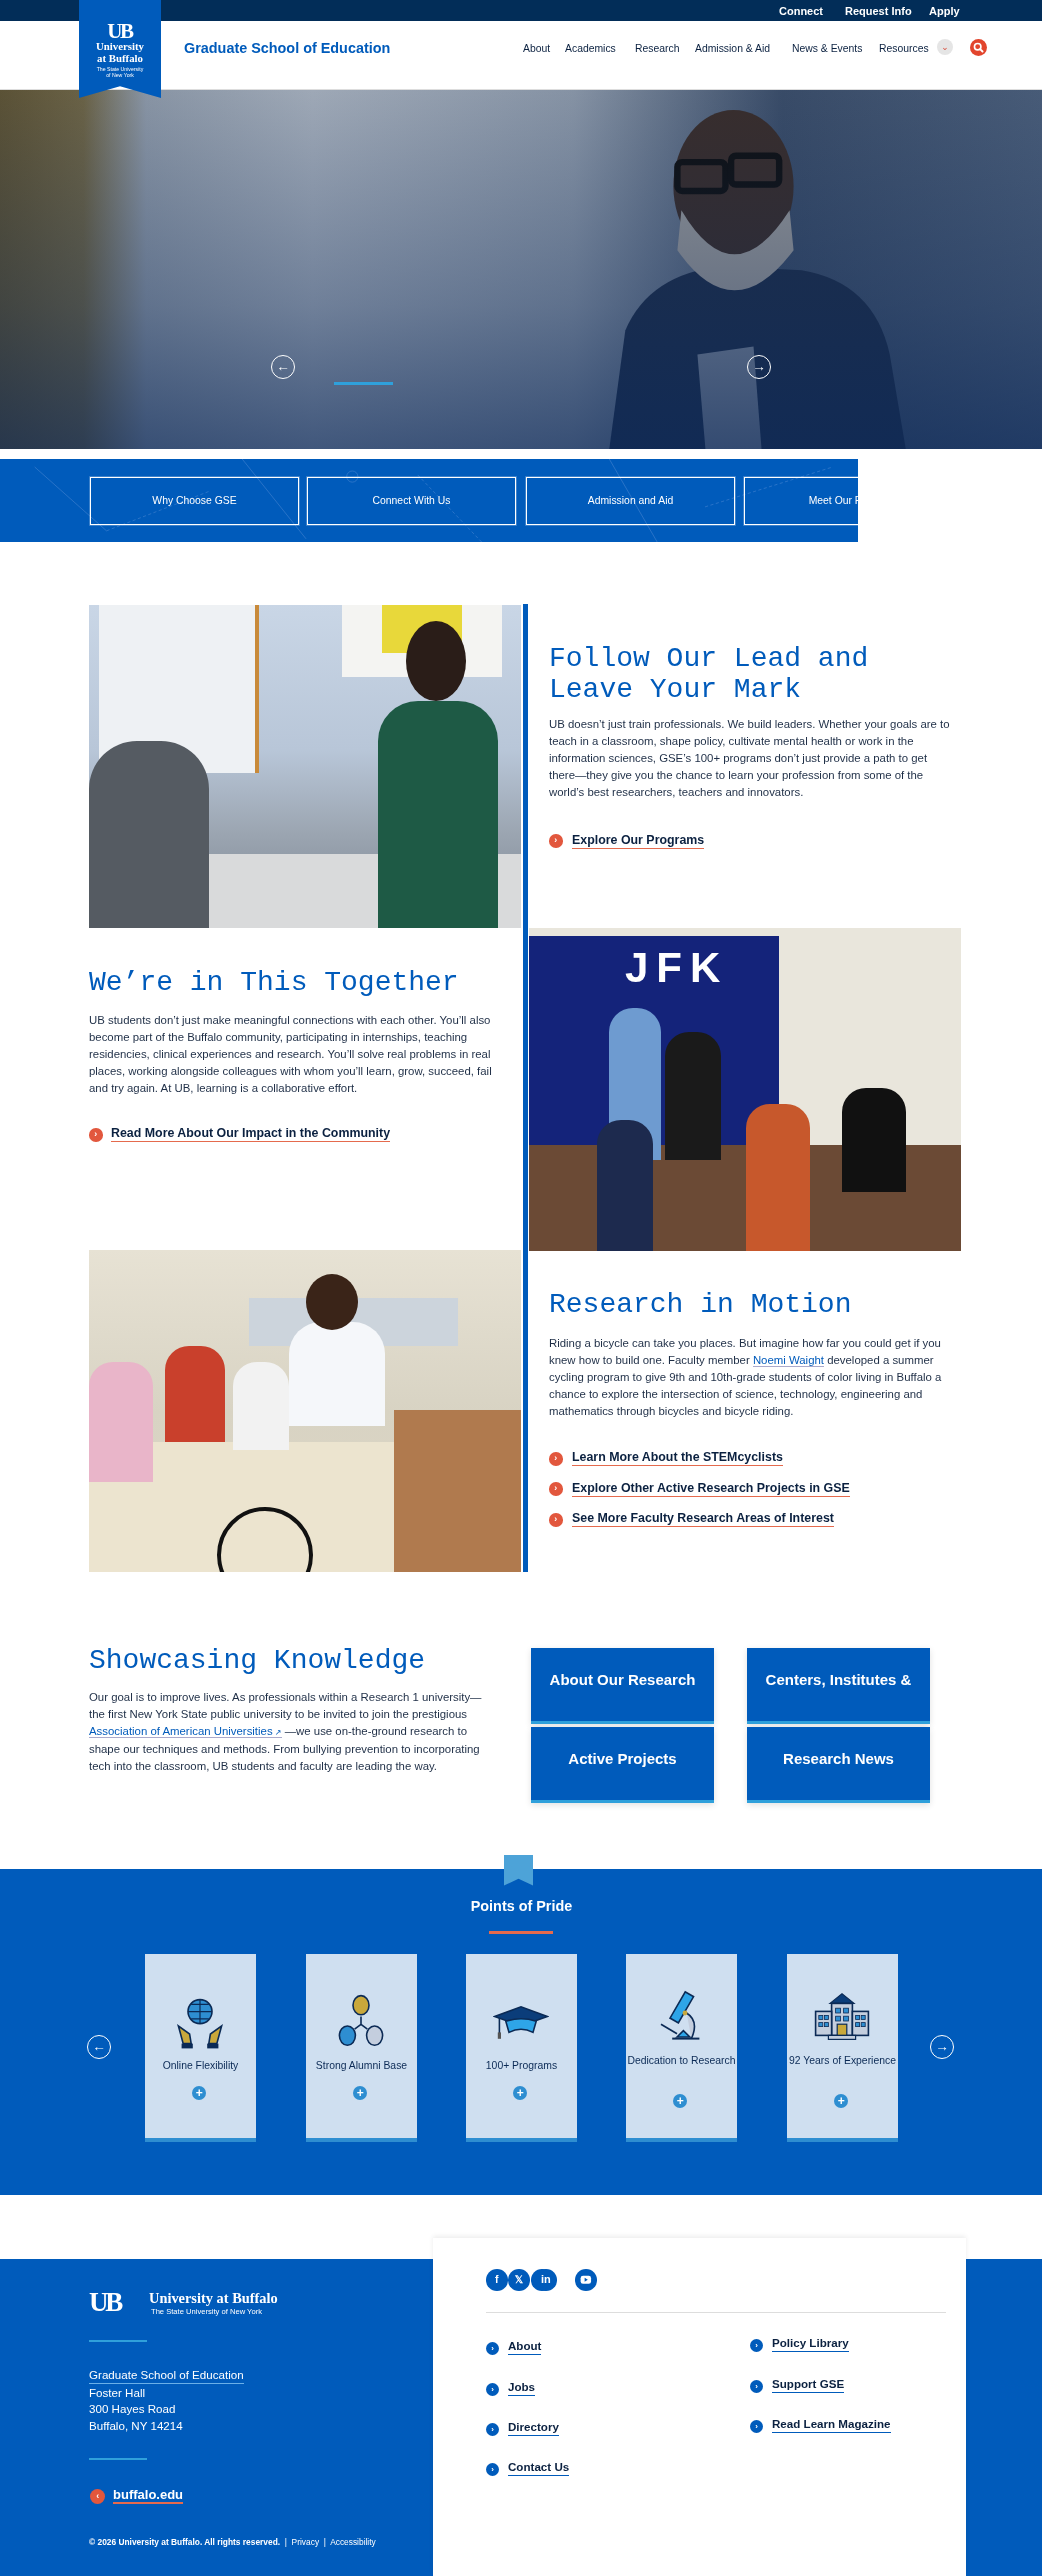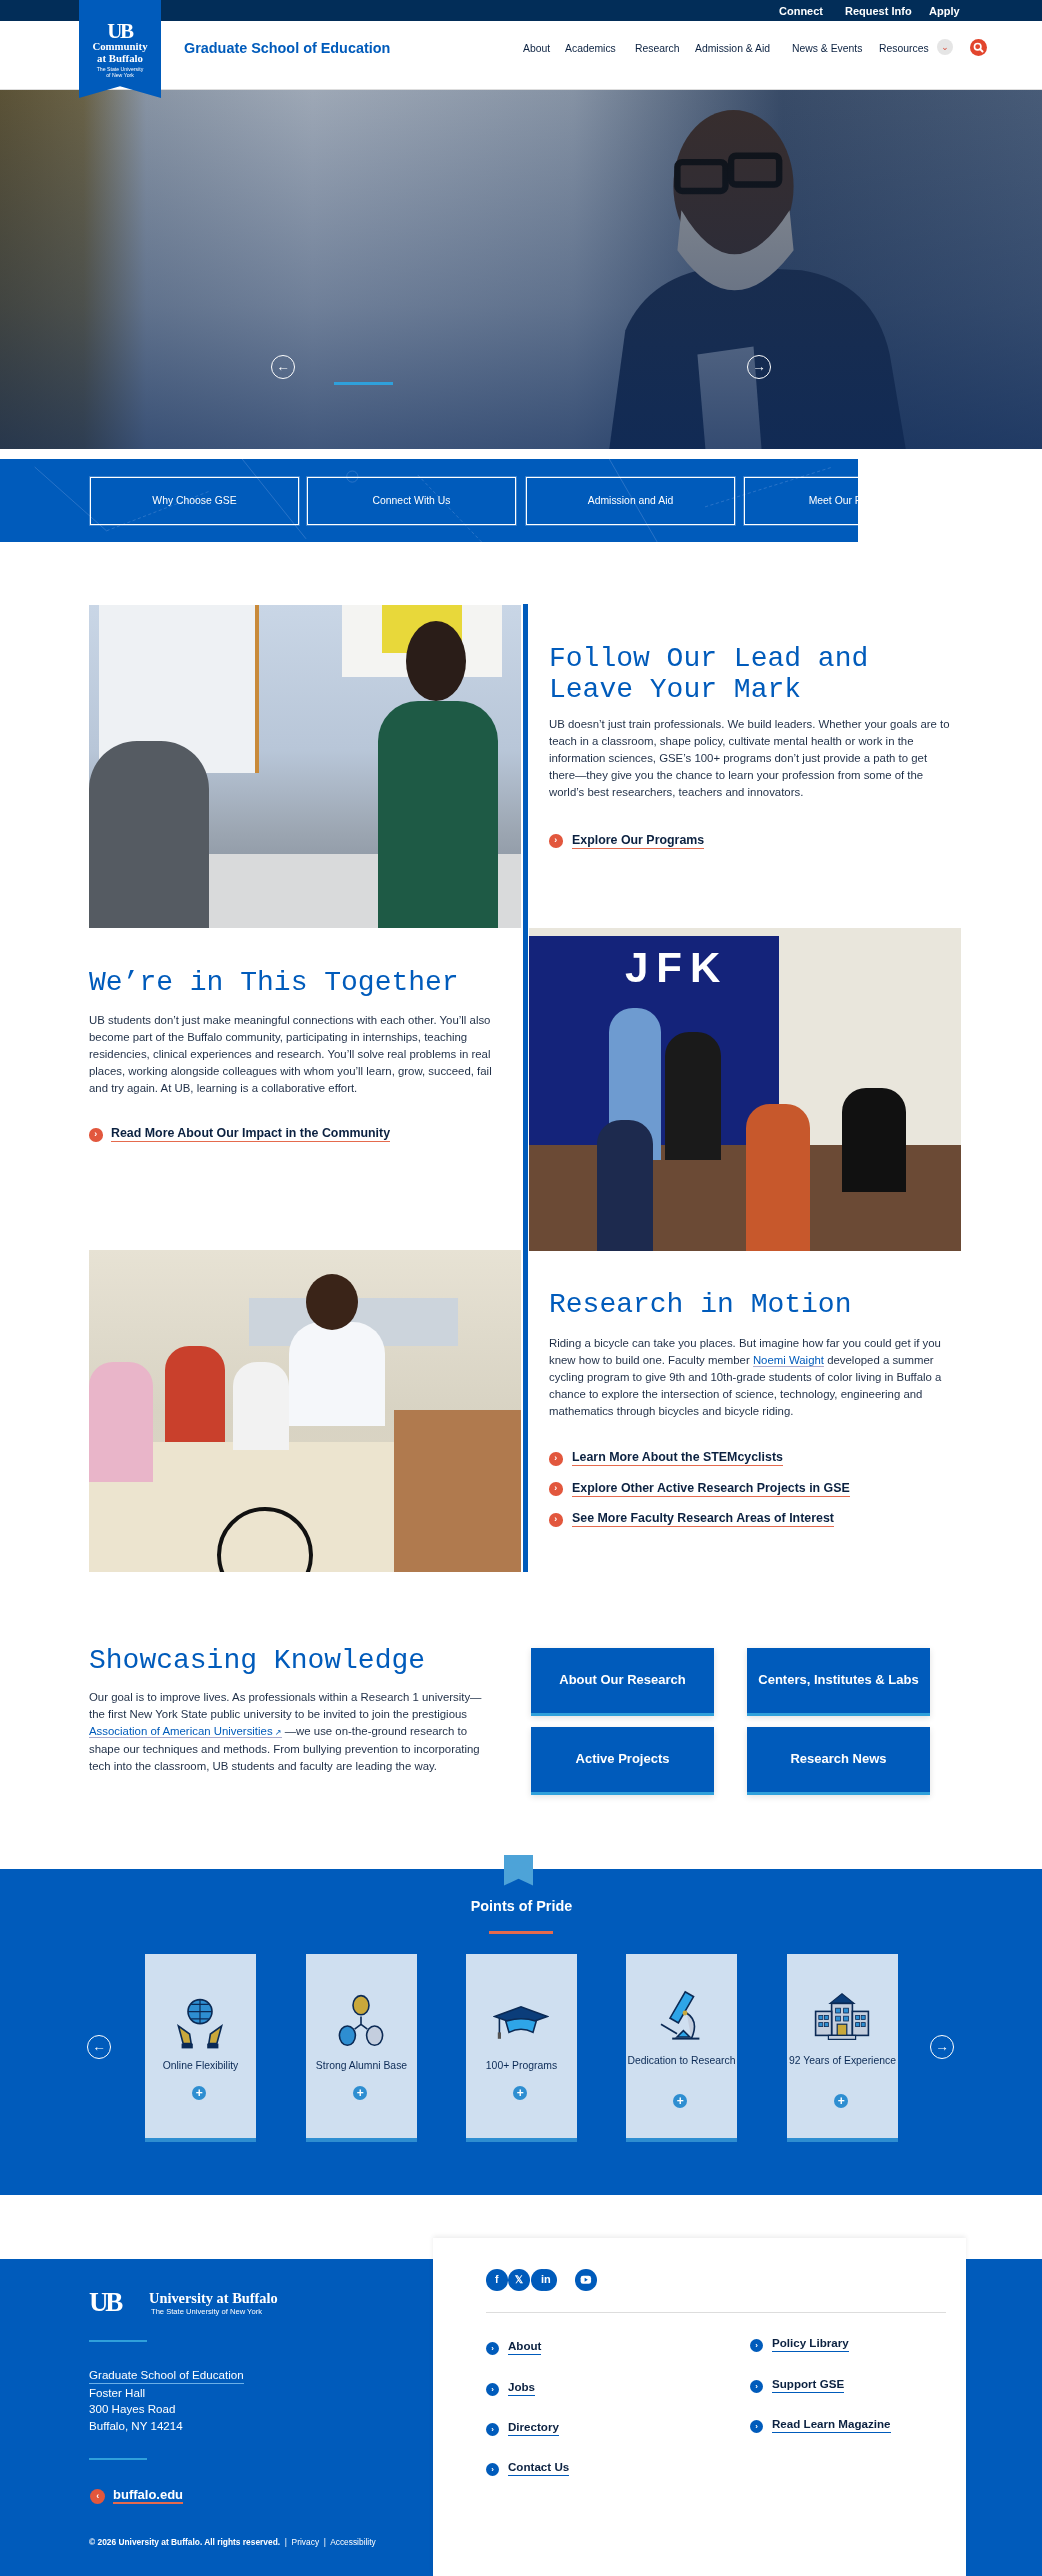--- a/index.html
+++ b/index.html
@@ -32,21 +32,21 @@
 .qbtn{position:absolute;top:18.4px;width:209px;height:48px;border:1.6px solid #fff;box-shadow:0 0 0 0.8px rgba(255,255,255,0.3);color:#fff;font-size:10.4px;text-align:center;line-height:45px}
 
 .feature-img{position:absolute;overflow:hidden}
 .vbar{position:absolute;left:523px;top:604px;width:4.8px;height:968px;background:#005bbb}
 .h2serif{position:absolute;font-family:Liberation Mono, monospace;color:#005bbb;font-size:28px;line-height:30.5px;font-weight:400}
 .body-text{position:absolute;font-size:11.4px;line-height:17px;color:#1e2e46}
 .cta{position:absolute;font-size:12.4px;font-weight:700;color:#0b2140;border-bottom:1.6px solid #e56a4d;line-height:16px;padding-bottom:0}
 .cta-ico{position:absolute;width:13.6px;height:13.6px;border-radius:50%;background:#e2573d;color:#fff;font-size:8.8px;text-align:center;line-height:13.6px;font-weight:700}
 .inline-link{color:#005bbb;border-bottom:0.8px solid #aac}
 
-.sbtn{position:absolute;width:183px;height:68px;background:#005bbb;border-bottom:3.2px solid #2fa0db;box-shadow:0 2.4px 6.4px rgba(0,0,0,0.12);color:#fff;font-weight:700;font-size:13px;text-align:center;line-height:63px}
+.sbtn{position:absolute;width:183px;height:76px;background:#005bbb;border-bottom:3.2px solid #2fa0db;box-shadow:0 2.4px 6.4px rgba(0,0,0,0.12);color:#fff;font-weight:700;font-size:15px;text-align:center;line-height:63px}
 
 .pride{position:absolute;left:0;top:1869px;width:1043px;height:326px;background:#005bbb}
 .bookmark{position:absolute;left:504px;top:1855px;width:29px;height:30.5px;background:#4da3d8;clip-path:polygon(0 0,100% 0,100% 100%,50% 78%,0 100%)}
 .pride-title{position:absolute;left:0;top:1898px;width:1043px;text-align:center;color:#fff;font-size:14.4px;font-weight:700}
 .pride-rule{position:absolute;left:489px;top:1931px;width:64px;height:3.2px;background:#e56a4d}
 .pcard{position:absolute;top:1954px;width:111px;height:188px;background:#cfdff0;border-bottom:4px solid #2e8ed1}
 .pcard-label{position:absolute;left:0;width:111px;text-align:center;font-size:10.4px;line-height:16px;color:#0b2a55}
 .pcard-plus{position:absolute;left:47px;width:14.4px;height:14.4px;border-radius:50%;background:#2e8ed1;color:#fff;font-weight:700;font-size:12px;text-align:center;line-height:14.4px}
 .picon{position:absolute;left:27px;top:40px;width:56px;height:56px}
 
@@ -79,21 +79,21 @@
   <div class="search-btn">
     <svg width="17" height="17" viewBox="0 0 21 21">
         <circle cx="9.5" cy="9.5" r="4" fill="none" stroke="#fff" stroke-width="2"></circle>
         <line x1="12.5" y1="12.5" x2="15.5" y2="15.5" stroke="#fff" stroke-width="2.4" stroke-linecap="round"></line>
       </svg>
   </div>
 </div>
 
 <a class="logo-ribbon">
   <div class="logo-ub">UB</div>
-  <div class="logo-name"><span>Community</span><br><span>at Buffalo</span></div>
+  <div class="logo-name"><span>University</span><br><span>at Buffalo</span></div>
   <div class="logo-sub"><span>The State University</span><br><span>of New York</span></div>
 </a>
 
 <div class="hero">
   <svg class="hero-person" viewBox="0 0 450 448">
     <path d="M60 448 L80 300 Q110 230 200 220 L300 225 Q390 240 410 330 L430 448 Z" fill="#1f2f4a"></path>
     <ellipse cx="215" cy="120" rx="75" ry="95" fill="#3b2e2a"></ellipse>
     <path d="M150 150 Q215 260 285 150 L290 200 Q215 300 145 200 Z" fill="#9a9a9a"></path>
     <rect x="145" y="90" width="60" height="36" rx="6" fill="none" stroke="#111" stroke-width="8"></rect>
     <rect x="212" y="82" width="60" height="36" rx="6" fill="none" stroke="#111" stroke-width="8"></rect>

